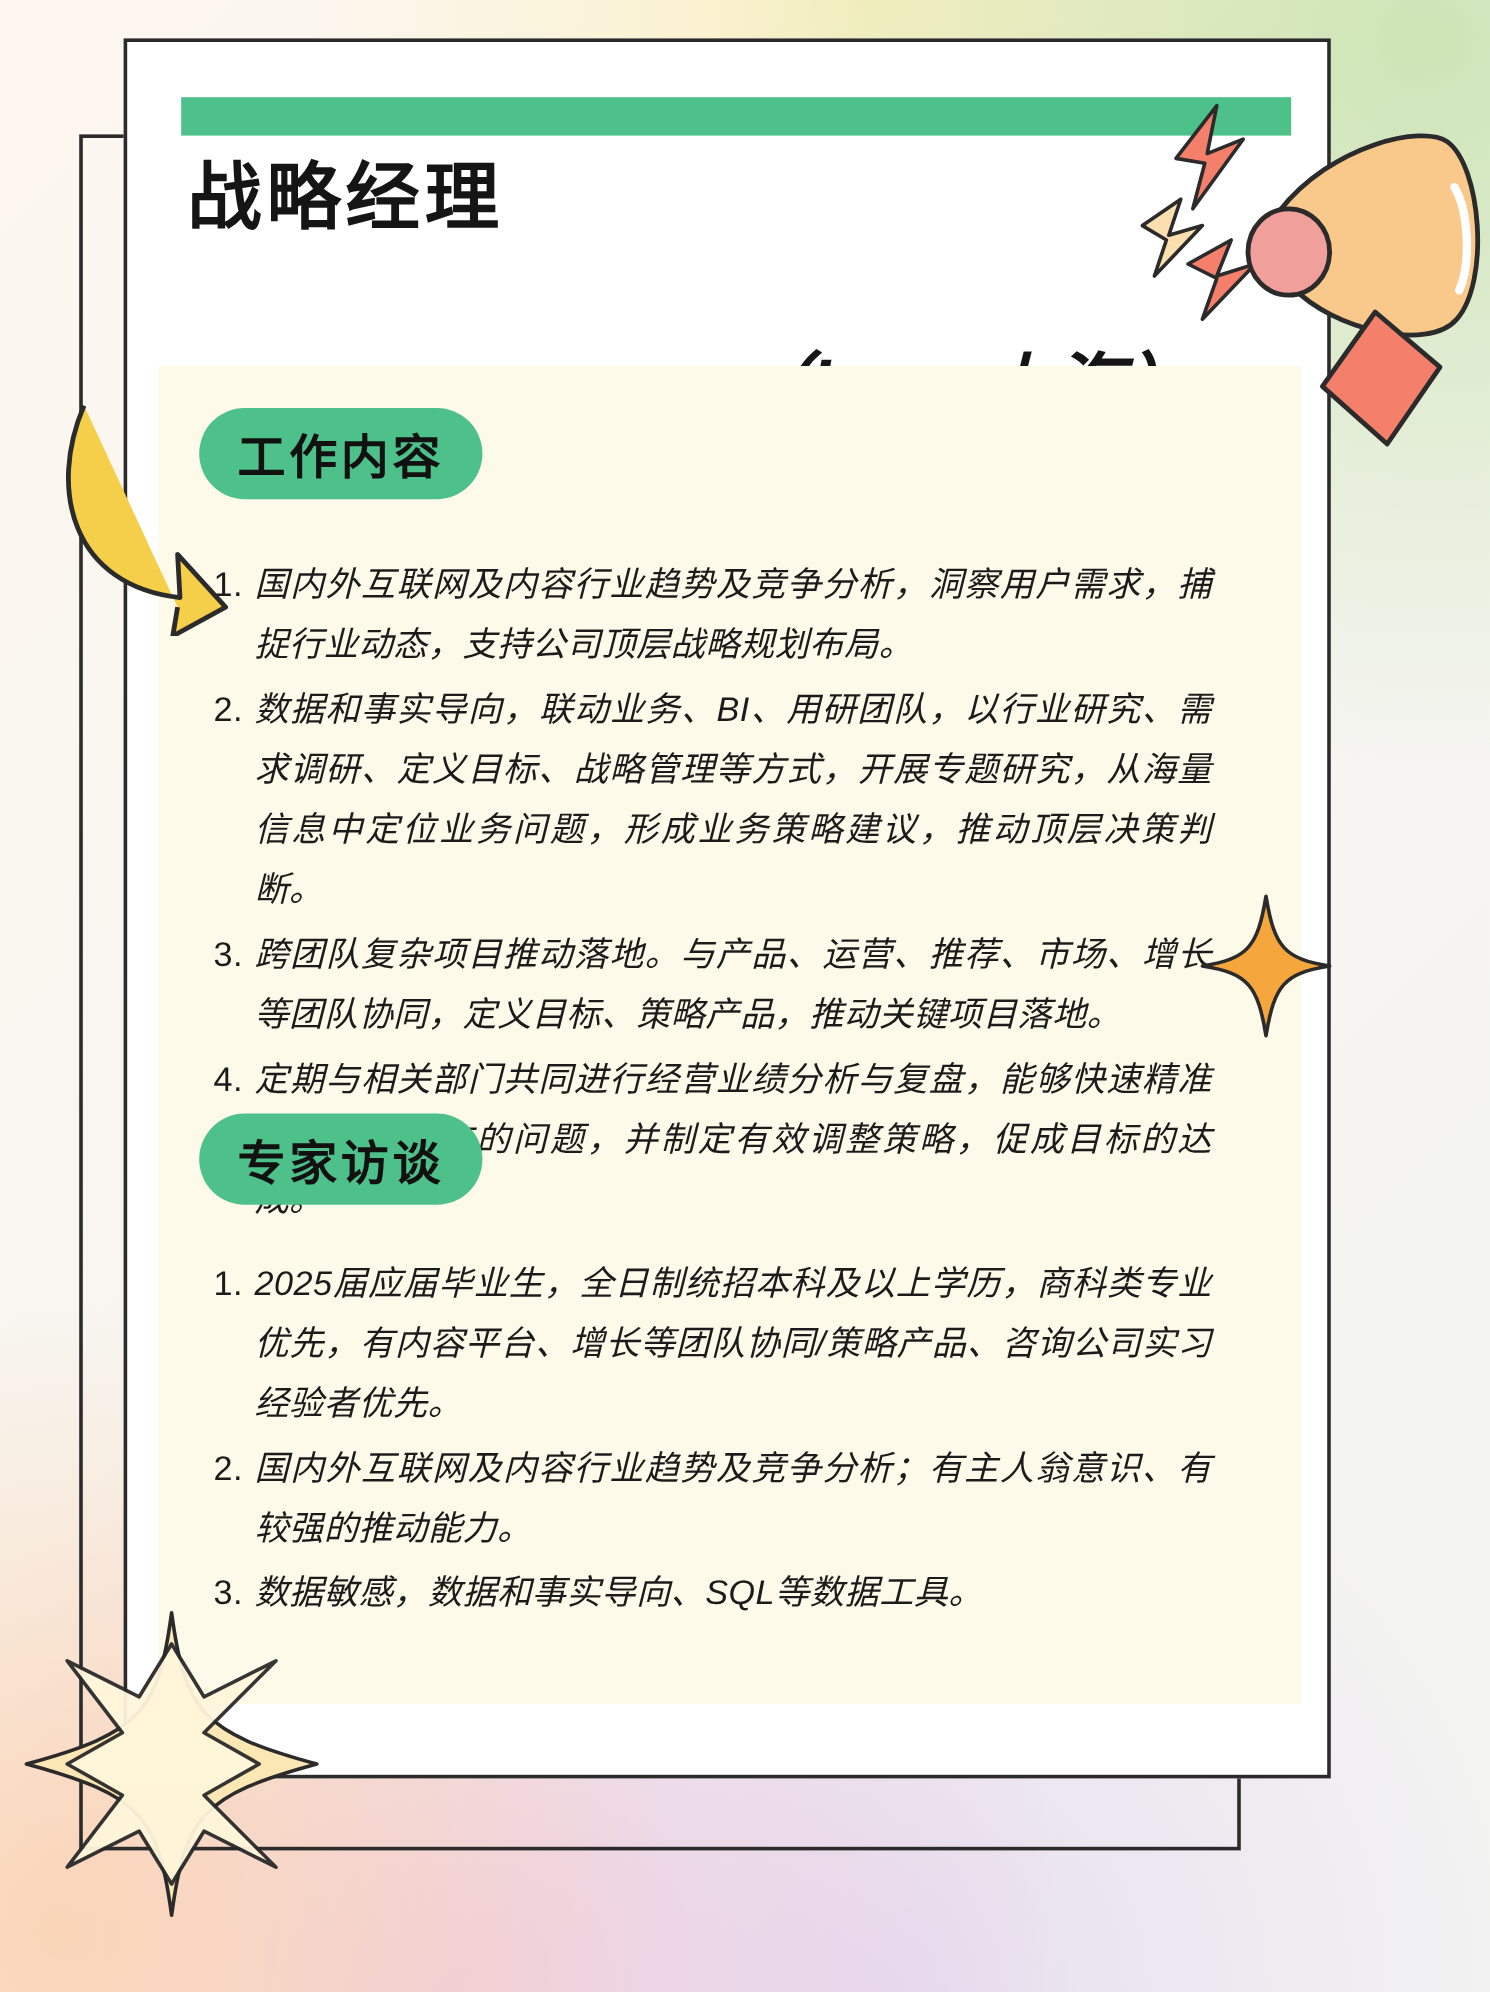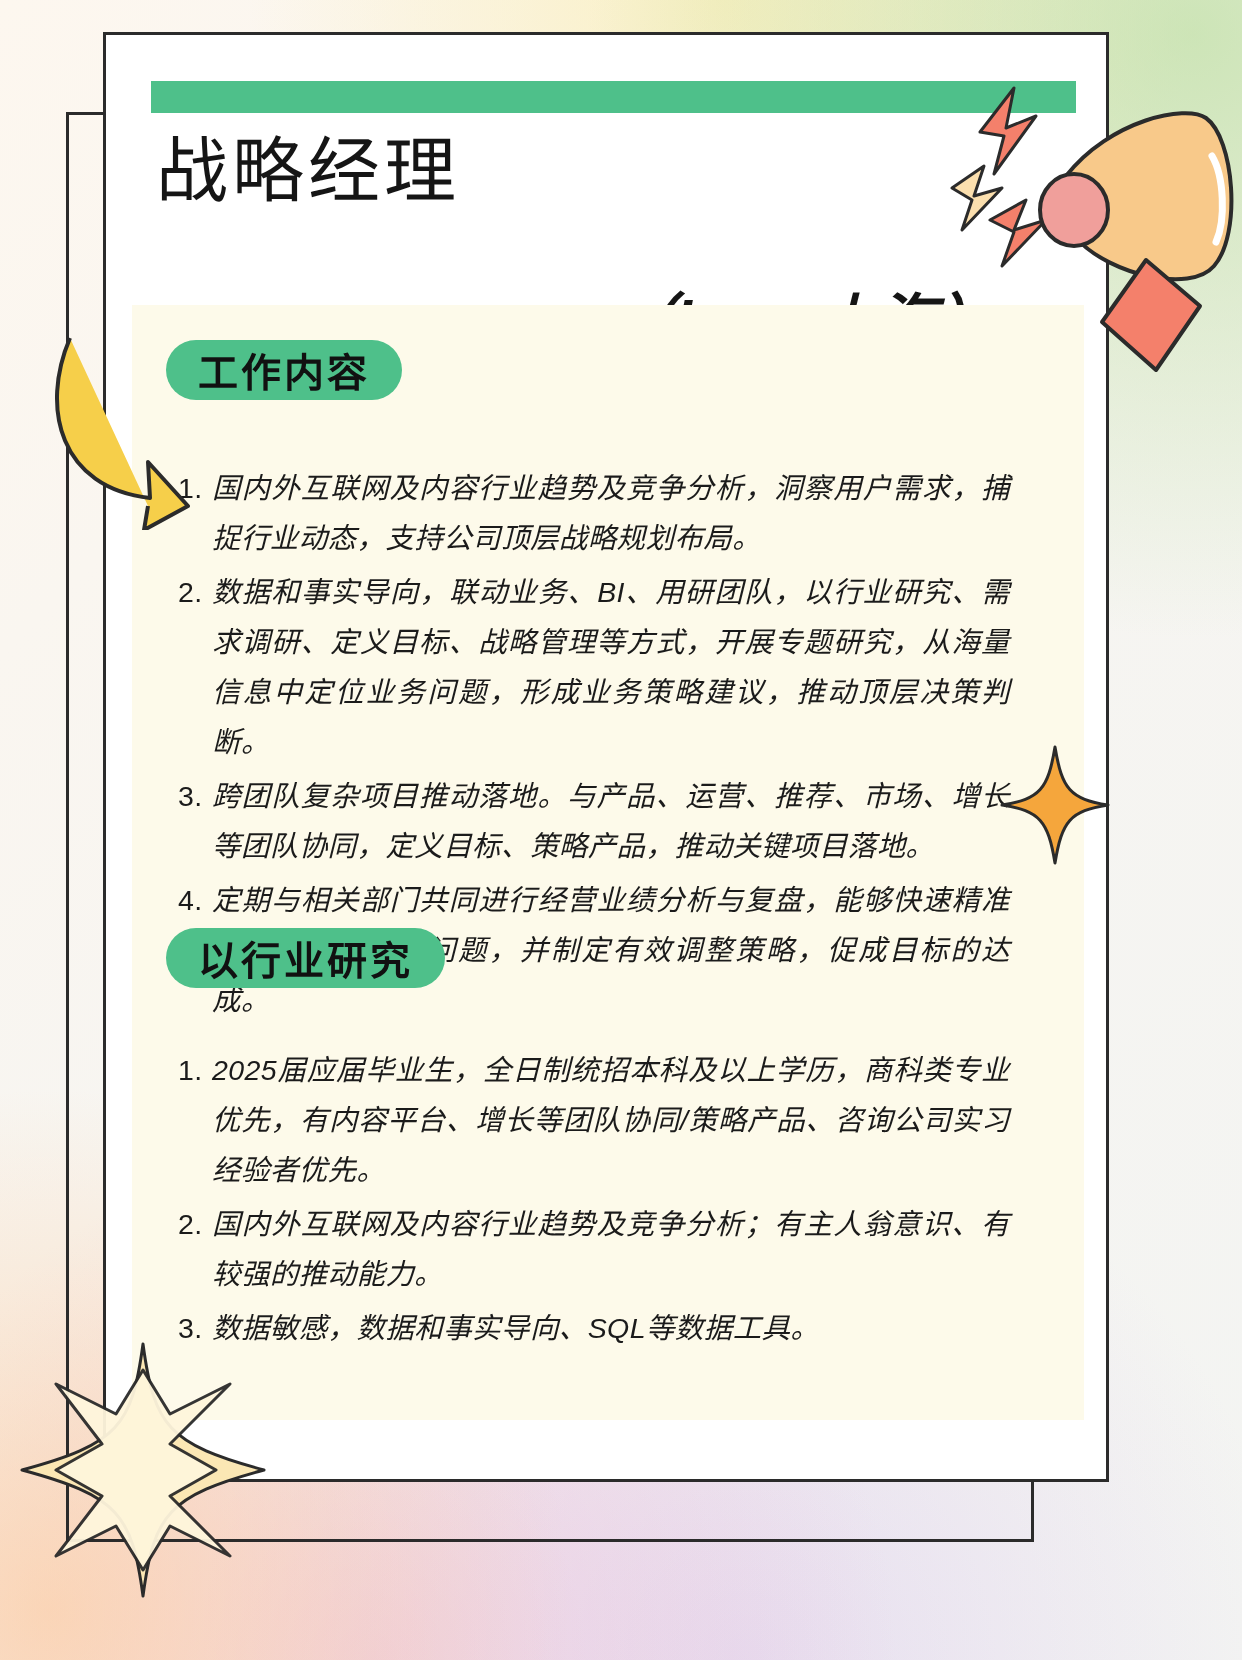--- a/index.html
+++ b/index.html
@@ -50,23 +50,23 @@
     top: 46px;
     width: 925px;
     height: 32px;
     background: #4ec08a;
   }
 
   .title {
     position: absolute;
     left: 50px;
     top: 100px;
-    font-size: 72px;
+    font-size: 62px;
     line-height: 1;
-    font-weight: normal;
+    font-weight: bold;
     letter-spacing: 4px;
     color: #151515;
     font-family: "Liberation Sans", "DejaVu Sans", sans-serif;
   }
 
   .subtitle {
     position: absolute;
     left: 508px;
     top: 238px;
     font-size: 60px;
@@ -91,21 +91,21 @@
     display: flex;
     align-items: center;
     justify-content: center;
     background: #4ec08a;
     border-radius: 44px;
     color: #111;
     font-size: 40px;
     font-weight: bold;
     letter-spacing: 3px;
     padding: 0 32px;
-    height: 60px;
+    height: 76px;
   }
   .pill-1 { left: 60px; top: 305px; }
   .pill-2 { left: 60px; top: 893px; }
 
   .list {
     position: absolute;
     width: 832px;
     left: 72px;
     color: #1b1b1b;
     font-size: 28.5px;
@@ -173,21 +173,21 @@
     <div class="list-item">
       <span class="li-num">3.</span>
       <span class="li-text">跨团队复杂项目推动落地。与产品、运营、推荐、市场、增长等团队协同，定义目标、策略产品，推动关键项目落地。</span>
     </div>
     <div class="list-item">
       <span class="li-num">4.</span>
       <span class="li-text">定期与相关部门共同进行经营业绩分析与复盘，能够快速精准识别业绩存在的问题，并制定有效调整策略，促成目标的达成。</span>
     </div>
   </div>
 
-  <div class="pill pill-2">以行业研究</div>
+  <div class="pill pill-2">专家访谈</div>
 
   <div class="list list-2">
     <div class="list-item">
       <span class="li-num">1.</span>
       <span class="li-text">2025届应届毕业生，全日制统招本科及以上学历，商科类专业优先，有内容平台、增长等团队协同/策略产品、咨询公司实习经验者优先。</span>
     </div>
     <div class="list-item">
       <span class="li-num">2.</span>
       <span class="li-text">国内外互联网及内容行业趋势及竞争分析；有主人翁意识、有较强的推动能力。</span>
     </div>

